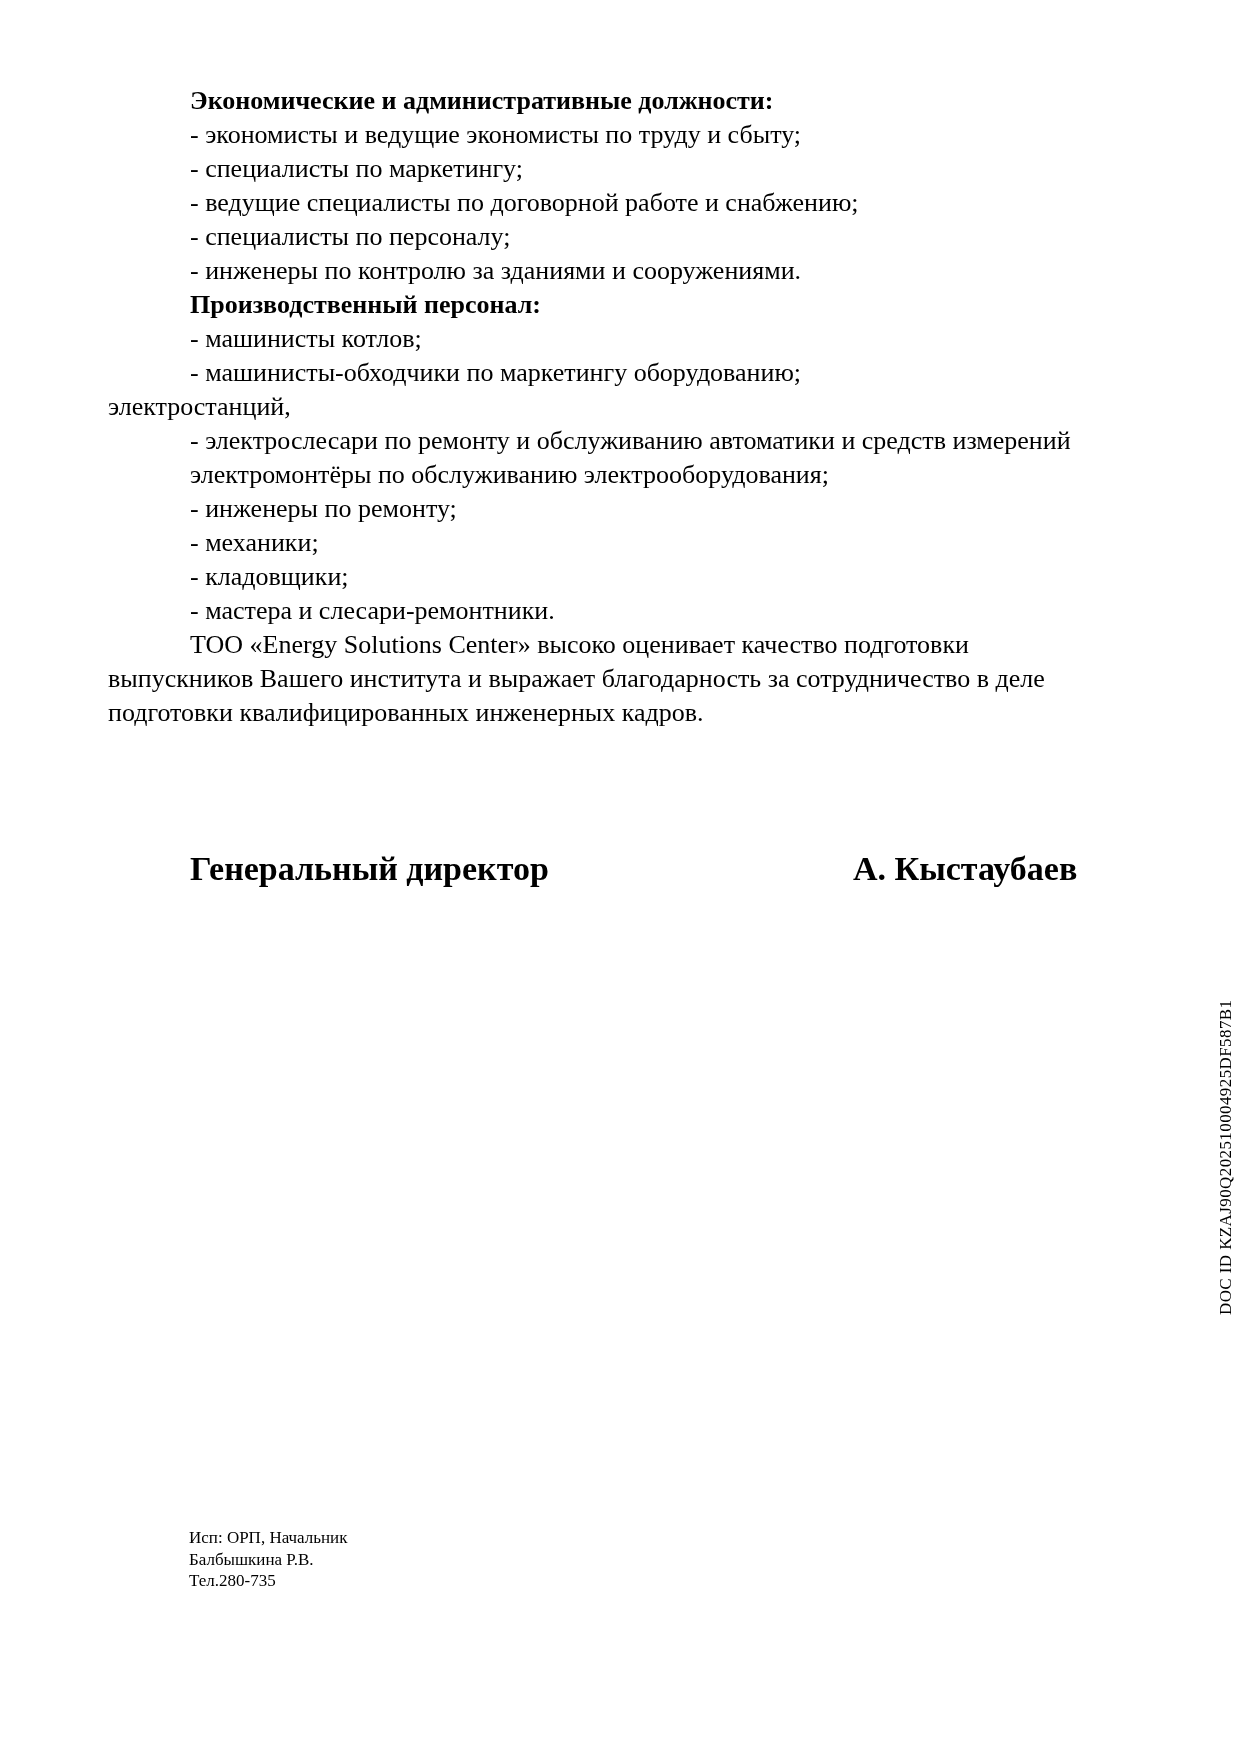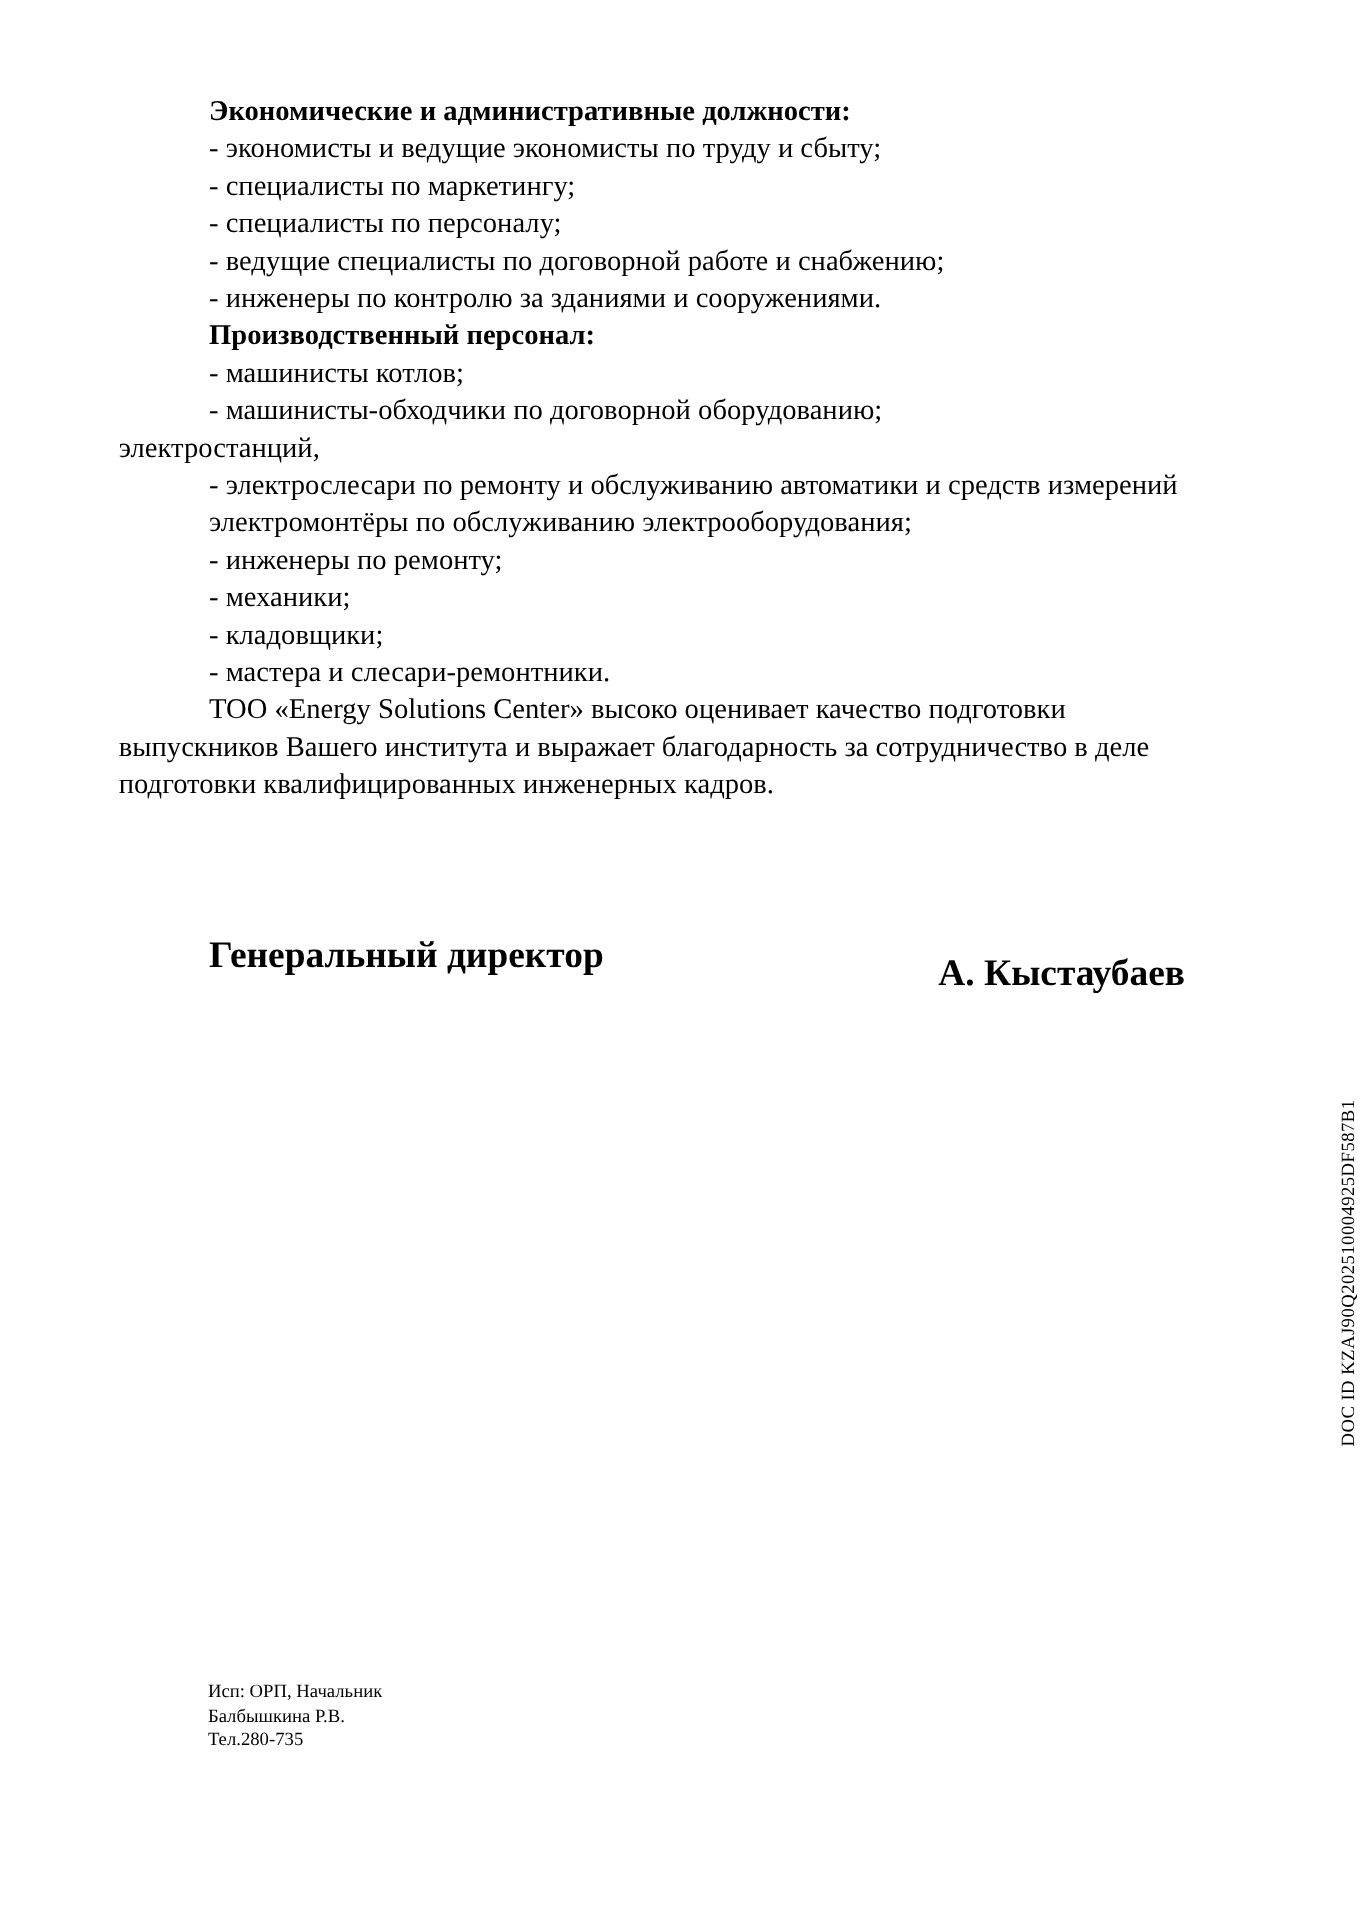--- a/index.html
+++ b/index.html
@@ -27,21 +27,21 @@
     position: absolute;
     left: 108px;
     top: 852px;
     width: 1032px;
     height: 34px;
     font-size: 34px;
     line-height: 34px;
     font-weight: bold;
   }
   .sig-title { position: absolute; left: 82px; top: 0; white-space: nowrap; }
-  .sig-name  { position: absolute; left: 745px; top: 16px; white-space: nowrap; }
+  .sig-name  { position: absolute; left: 745px; top: 0; white-space: nowrap; }
   .docid {
     position: absolute;
     left: 1214px;
     top: 995px;
     width: 24px;
     height: 320px;
     writing-mode: vertical-rl;
     transform: rotate(180deg);
     font-size: 17px;
     line-height: 24px;
@@ -58,27 +58,27 @@
 </style>
 </head>
 <body>
 
 <div class="page">
 
   <div class="content">
     <div class="ln ind b">Экономические и административные должности:</div>
     <div class="ln ind">- экономисты и ведущие экономисты по труду и сбыту;</div>
     <div class="ln ind">- специалисты по маркетингу;</div>
+    <div class="ln ind">- ведущие специалисты по договорной работе и снабжению;</div>
     <div class="ln ind">- специалисты по персоналу;</div>
-    <div class="ln ind">- ведущие специалисты по договорной работе и снабжению;</div>
     <div class="ln ind">- инженеры по контролю за зданиями и сооружениями.</div>
 
     <div class="ln ind b">Производственный персонал:</div>
     <div class="ln ind">- машинисты котлов;</div>
-    <div class="ln ind">- машинисты-обходчики по договорной оборудованию;</div>
+    <div class="ln ind">- машинисты-обходчики по маркетингу оборудованию;</div>
     <div class="ln">электростанций,</div>
     <div class="ln ind">- электрослесари по ремонту и обслуживанию автоматики и средств измерений</div>
     <div class="ln ind">электромонтёры по обслуживанию электрооборудования;</div>
     <div class="ln ind">- инженеры по ремонту;</div>
     <div class="ln ind">- механики;</div>
     <div class="ln ind">- кладовщики;</div>
     <div class="ln ind">- мастера и слесари-ремонтники.</div>
 
     <div class="ln ind">ТОО «Energy Solutions Center» высоко оценивает качество подготовки</div>
     <div class="ln">выпускников Вашего института и выражает благодарность за сотрудничество в деле</div>

